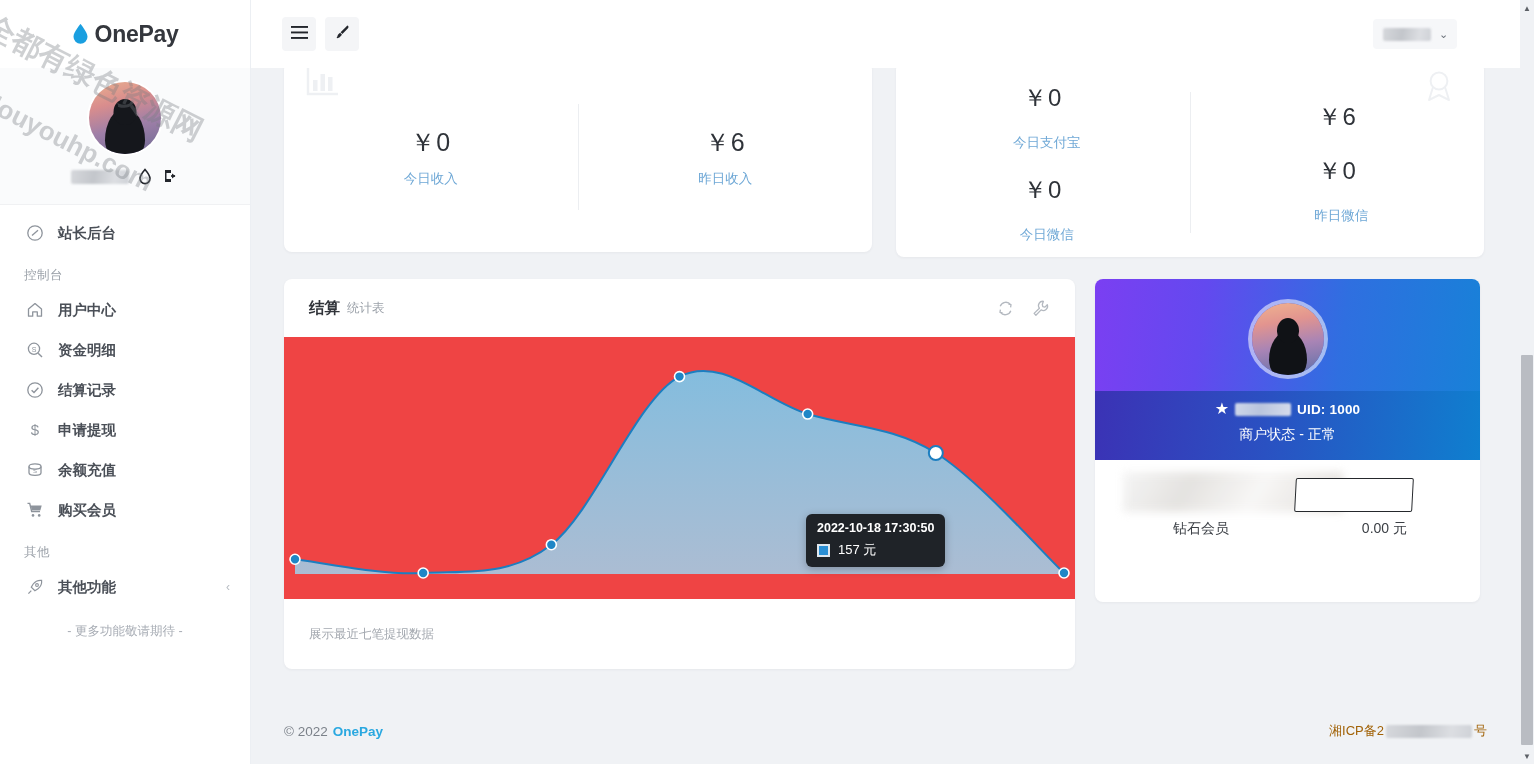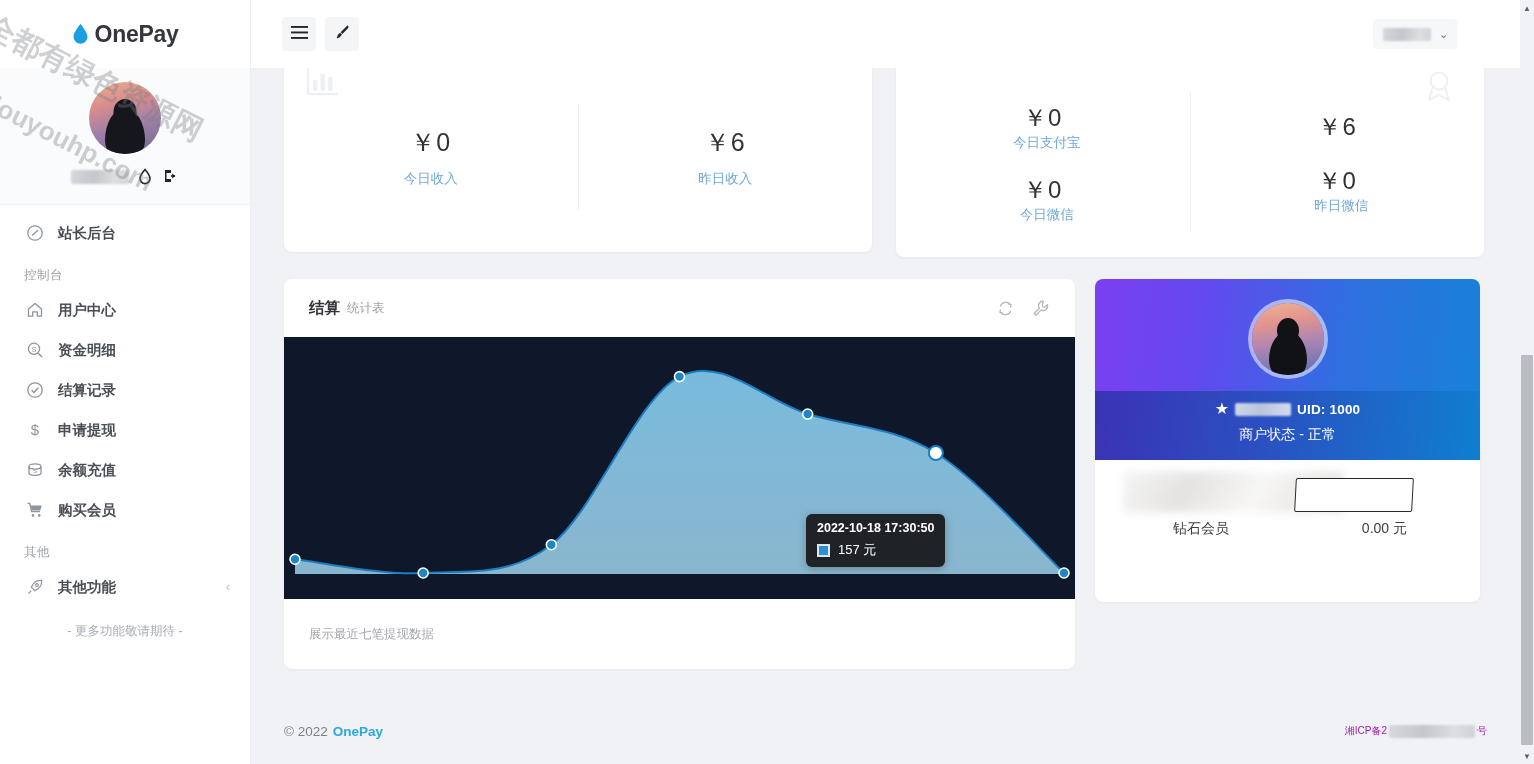--- a/index.html
+++ b/index.html
@@ -141,34 +141,34 @@
   }
   .stat-val { font-size: 25px; color: #2f3339; font-weight: 500; letter-spacing: 1px; }
   .stat-lbl { font-size: 13.5px; color: #6fa8d6; margin-top: 11px; }
 
   .stat-grid-2 {
     position: relative; display: flex; height: 100%; padding: 26px 0 20px;
   }
   .stat-col { flex: 1; display: flex; flex-direction: column; justify-content: center; gap: 22px; }
   .stat-cell { text-align: center; }
   .stat-cell .stat-val { font-size: 24px; }
-  .stat-cell .stat-lbl { margin-top: 0; padding-left: 8px; }
+  .stat-cell .stat-lbl { margin-top: 20px; padding-left: 8px; }
   .vdiv2 { width: 1px; background: #eceef1; margin: 4px 0; }
 
   
   .lower-row { display: flex; gap: 20px; padding: 0 33px; margin-top: 22px; }
   .chart-card { width: 791px; height: 390px; position: relative; overflow: hidden; }
   .chart-head {
     height: 58px; display: flex; align-items: center; padding: 0 25px;
   }
   .chart-title { font-size: 15.5px; color: #31343a; font-weight: bold; }
   .chart-sub { font-size: 12.5px; color: #9ba1a9; margin-left: 7px; font-weight: normal; }
   .chart-head-spacer { flex: 1; }
   .head-ico { color: #b4b9c0; cursor: pointer; margin-left: 16px; display: flex; }
-  .plot-wrap { position: relative; height: 262px; background: #0f172a; }
+  .plot-wrap { position: relative; height: 262px; background: #ef4444; }
   .plot-wrap svg { display: block; }
   .chart-foot {
     height: 70px; display: flex; align-items: center; padding: 0 25px;
     font-size: 12.5px; color: #a3a8af;
   }
   .tooltip {
     position: absolute; left: 522px; top: 177px;
     background: #1f2328; border-radius: 6px; padding: 7px 11px 8px;
     box-shadow: 0 2px 8px rgba(0,0,0,.25); z-index: 6; pointer-events: none;
   }
@@ -226,21 +226,21 @@
   }
 
   
   .footer {
     position: absolute; left: 251px; bottom: 0; width: 1269px; height: 66px;
     display: flex; align-items: center; padding: 0 33px;
     font-size: 13.5px; color: #7c828a;
   }
   .footer-brand { color: #2aa8e0; font-weight: bold; margin-left: 5px; }
   .footer-spacer { flex: 1; }
-  .icp { display: flex; align-items: center; color: #a21caf; font-size: 10px; }
+  .icp { display: flex; align-items: center; color: #a16207; font-size: 13px; }
   .icp-redact { width: 86px; height: 13px; filter: blur(1.3px); margin: 0 2px; }
 
   
   .scrollbar {
     position: absolute; right: 0; top: 0; width: 14px; height: 764px;
     background: #f0f2f5; z-index: 20;
   }
   .sb-arrow { width: 14px; height: 16px; display: flex; align-items: center; justify-content: center;
     color: #5c6066; font-size: 8px; }
   .sb-arrow.top { position: absolute; top: 0; }

